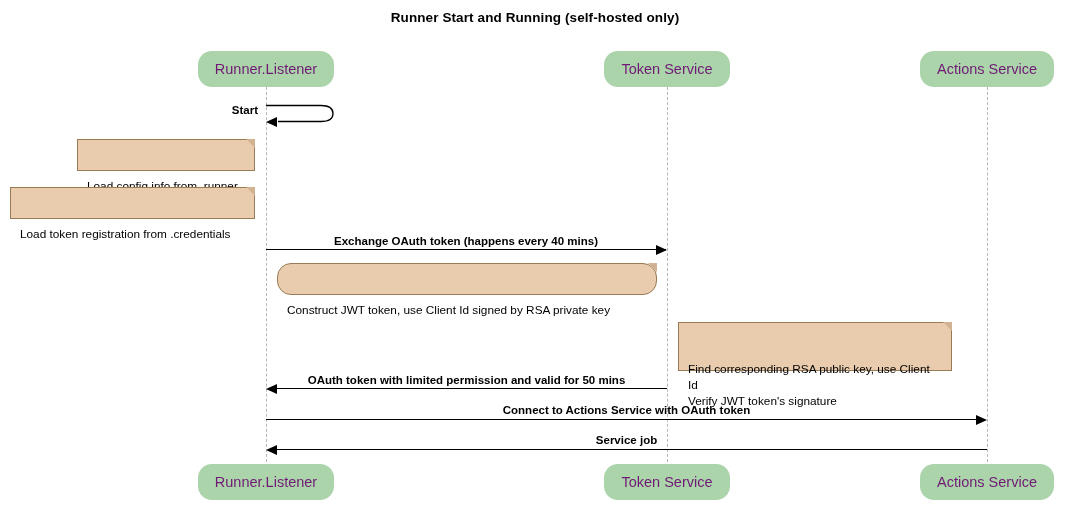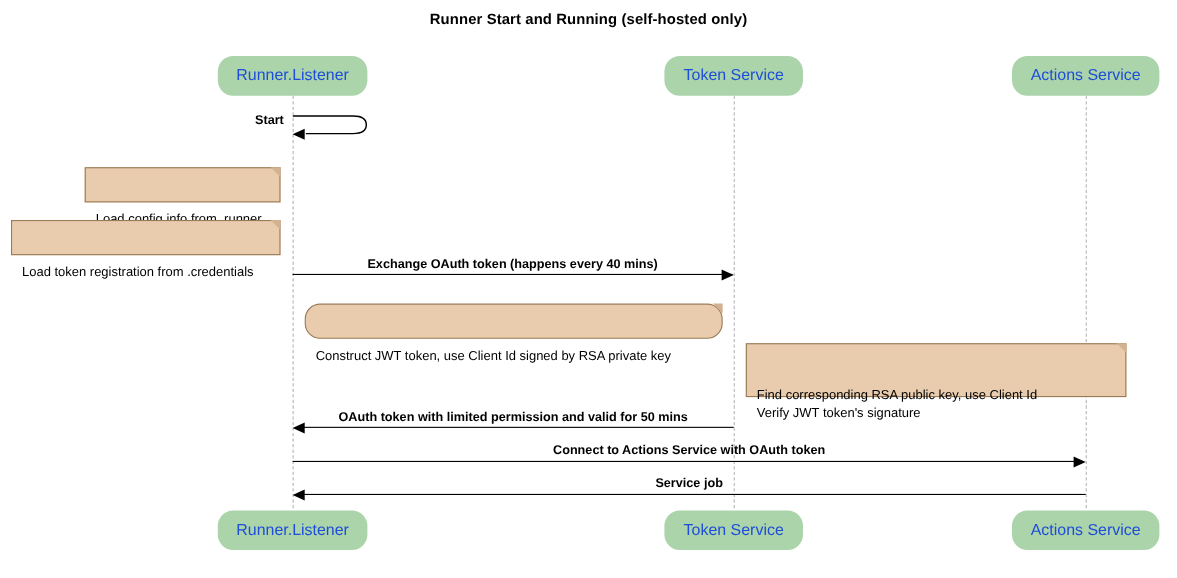--- a/index.html
+++ b/index.html
@@ -34,21 +34,21 @@
 
   
   .participant {
     position: absolute;
     height: 36px;
     border-radius: 14px;
     background: #ABD4AB;
     display: flex;
     align-items: center;
     justify-content: center;
-    color: #1d4ed8;
+    color: #701a75;
     font-size: 14.5px;
     box-sizing: border-box;
     z-index: 4;
   }
 
   
   .lifeline {
     position: absolute;
     width: 0;
     border-left: 1px dashed #b6b6b6;
@@ -99,21 +99,20 @@
     position: absolute;
     background: #E8CCAD;
     border: 1px solid #9a7b56;
     box-sizing: border-box;
     font-size: 11.8px;
     color: #000;
     padding: 6px 9px 6px 9px;
     line-height: 16px;
     z-index: 5;
     white-space: pre-line;
-    margin-top: 13px;
   }
   .note .fold {
     position: absolute;
     top: -1px;
     right: -1px;
     width: 0;
     height: 0;
     border-left: 9px solid transparent;
     border-top: 9px solid #d3b291;
   }
@@ -164,21 +163,21 @@
 
   <div class="msg-line" style="left:266px; top:249px; width:400px;"></div>
   <div class="arrow-head right" style="left:656px; top:244.5px;"></div>
   <div class="msg-label" style="left:266px; top:235px; width:400px;">Exchange OAuth token (happens every 40 mins)</div>
 
   <div class="note" style="left:277px; top:263px; width:380px; height:32px;border-radius:14px;">
     <span class="fold"></span>
     <span class="note-text">Construct JWT token, use Client Id signed by RSA private key</span>
   </div>
 
-  <div class="note" style="left:678px; top:299px; width:346px; height:49px;">
+  <div class="note" style="left:678px; top:322px; width:274px; height:49px;">
     <span class="fold"></span>
     <span class="note-text">Find corresponding RSA public key, use Client Id
 Verify JWT token's signature</span>
   </div>
 
   <div class="msg-line" style="left:276px; top:388px; width:391px;"></div>
   <div class="arrow-head left" style="left:266px; top:383.5px;"></div>
   <div class="msg-label" style="left:266px; top:374px; width:401px;">OAuth token with limited permission and valid for 50 mins</div>
 
   <div class="msg-line" style="left:266px; top:419px; width:711px;"></div>

